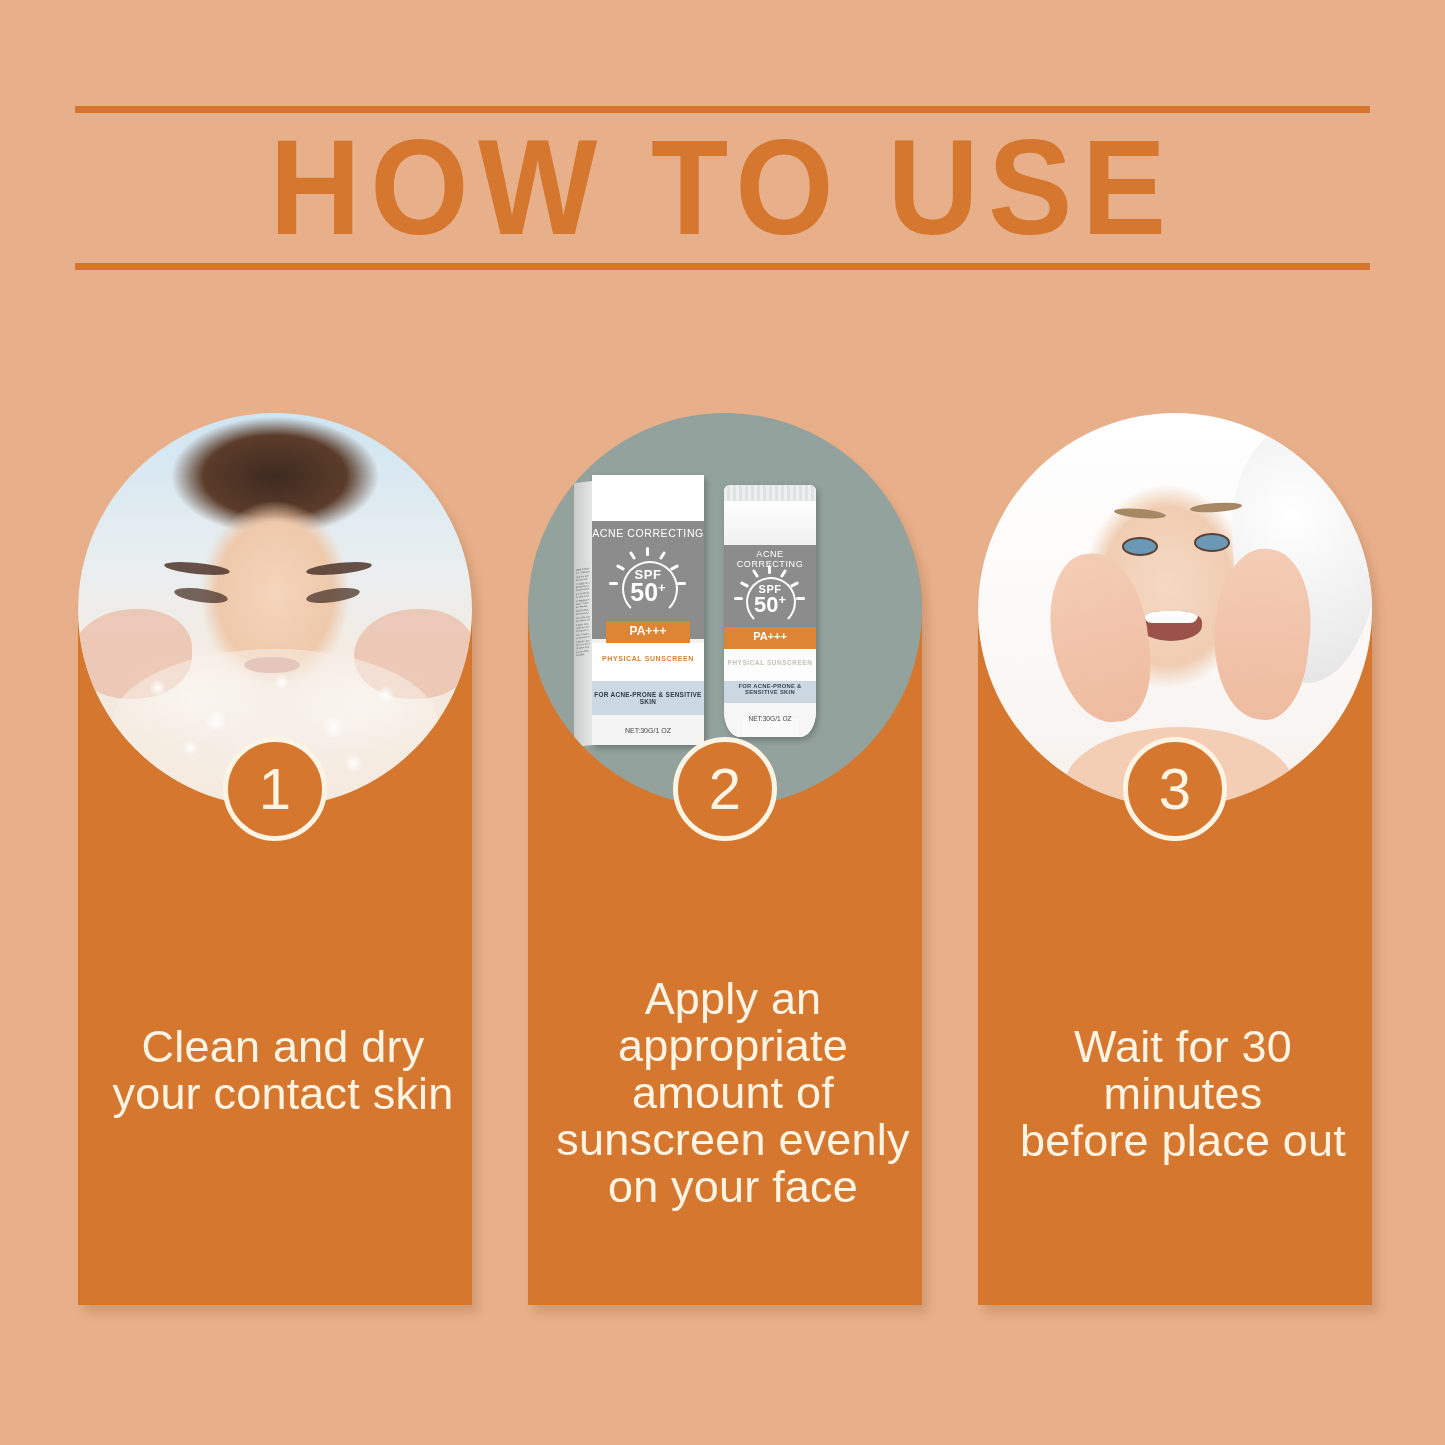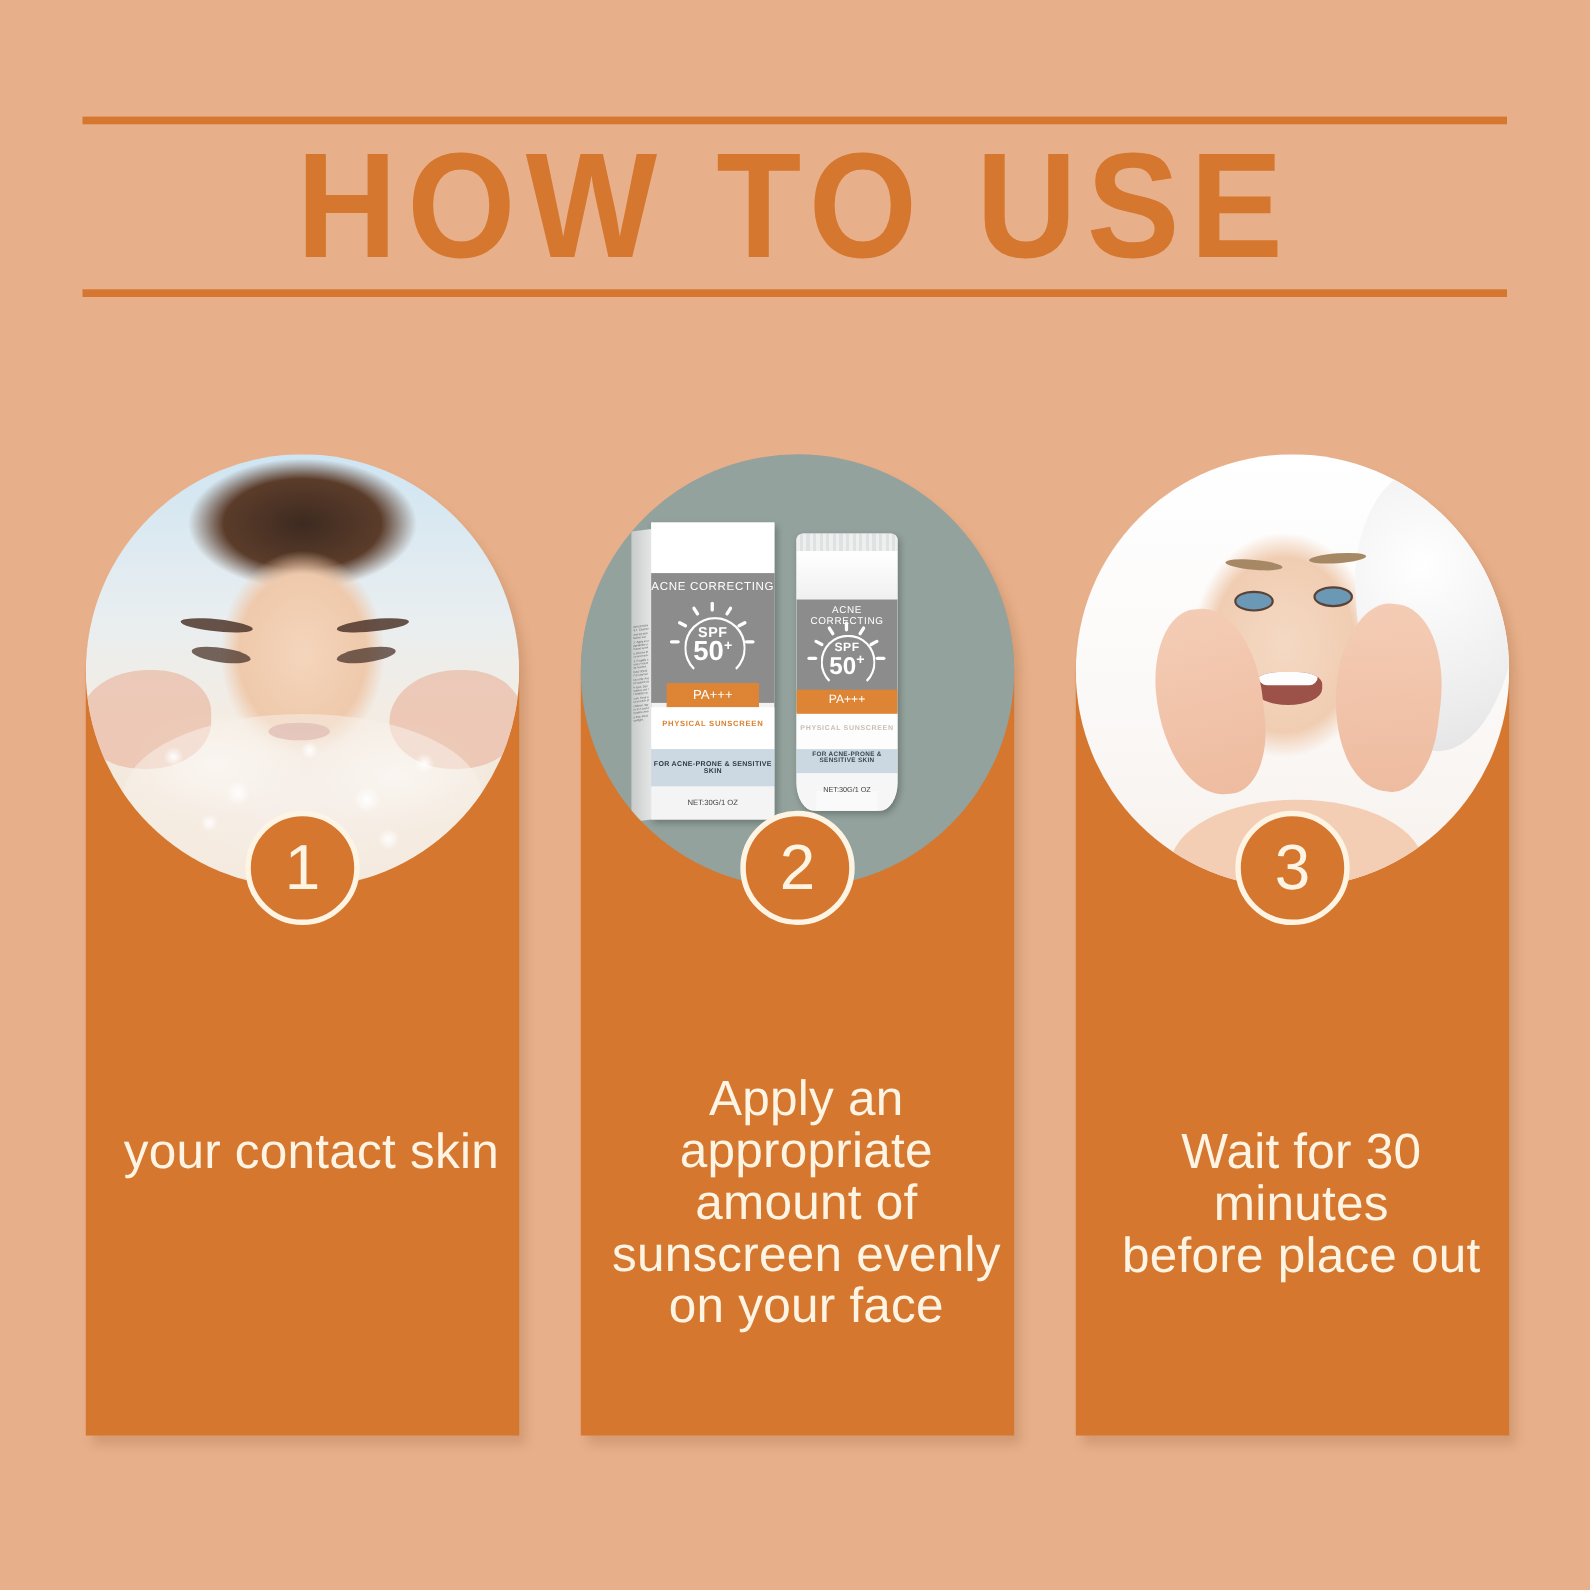--- a/index.html
+++ b/index.html
@@ -207,21 +207,21 @@
     width: 52px; height: 52px;
     border: 2.5px solid #fff;
     border-radius: 50%;
     border-bottom-color: transparent;
   }
   .spf-lbl { position:absolute; left:0; top:20px; width:100%; font-size:13px; font-weight:bold; letter-spacing:.5px; }
   .spf-num { position:absolute; left:0; top:31px; width:100%; font-size:25px; font-weight:bold; letter-spacing:0; }
   .spf-num sup { font-size: 13px; vertical-align: super; }
   .pa-txt {
     position: absolute; left: 14px; top: 149px; width: 84px;
-    text-align: center; font-size: 12px; font-weight: normal; color: #fff;
+    text-align: center; font-size: 12px; font-weight: bold; color: #fff;
   }
   .phys-txt {
     position: absolute; left: 0; top: 180px; width: 100%;
     text-align: center; font-size: 7px; font-weight: bold;
     letter-spacing: .6px; color: #d98232;
   }
   .acne-txt {
     position: absolute; left: 0; top: 216px; width: 100%;
     text-align: center; font-size: 6.4px; font-weight: bold;
     letter-spacing: .3px; color: #2f3a45;
@@ -376,20 +376,21 @@
       <div class="brow-r"></div>
       <div class="eye-l"></div>
       <div class="eye-r"></div>
       <div class="lips"></div>
       <div class="hand-l"></div>
       <div class="hand-r"></div>
       <div class="water"></div>
     </div>
     <div class="badge">1</div>
     <div class="caption">
+      <div>Clean and dry</div>
       <div>your contact skin</div>
     </div>
   </div>
 
   <div class="card c2">
     <div class="photo ph2">
 
       <div class="prod-box">
         <div class="side">
           <span class="side-txt">DIRECTIONS 1. Cleanse and dry skin before use. 2. Apply an appropriate amount evenly onto the face and neck. 3. Reapply every 2 hours as needed. CAUTIONS For external use only. Avoid contact with eyes. Discontinue use if irritation occurs. Keep out of reach of children. Store in a cool dry place away from direct sunlight.</span>

